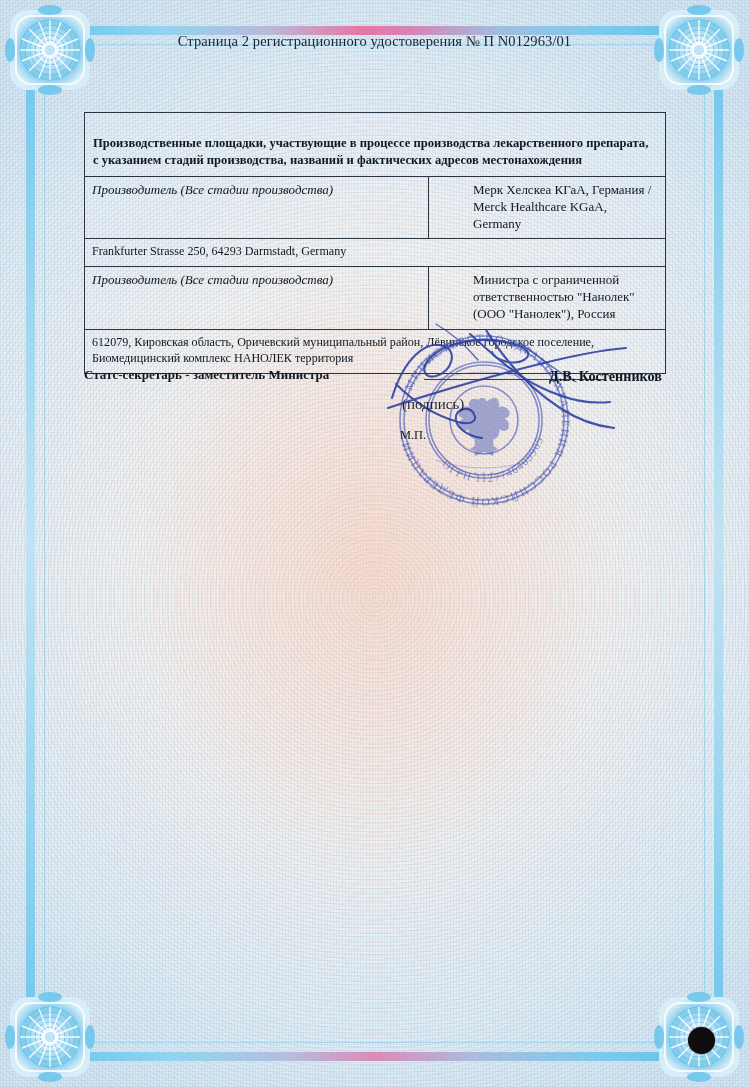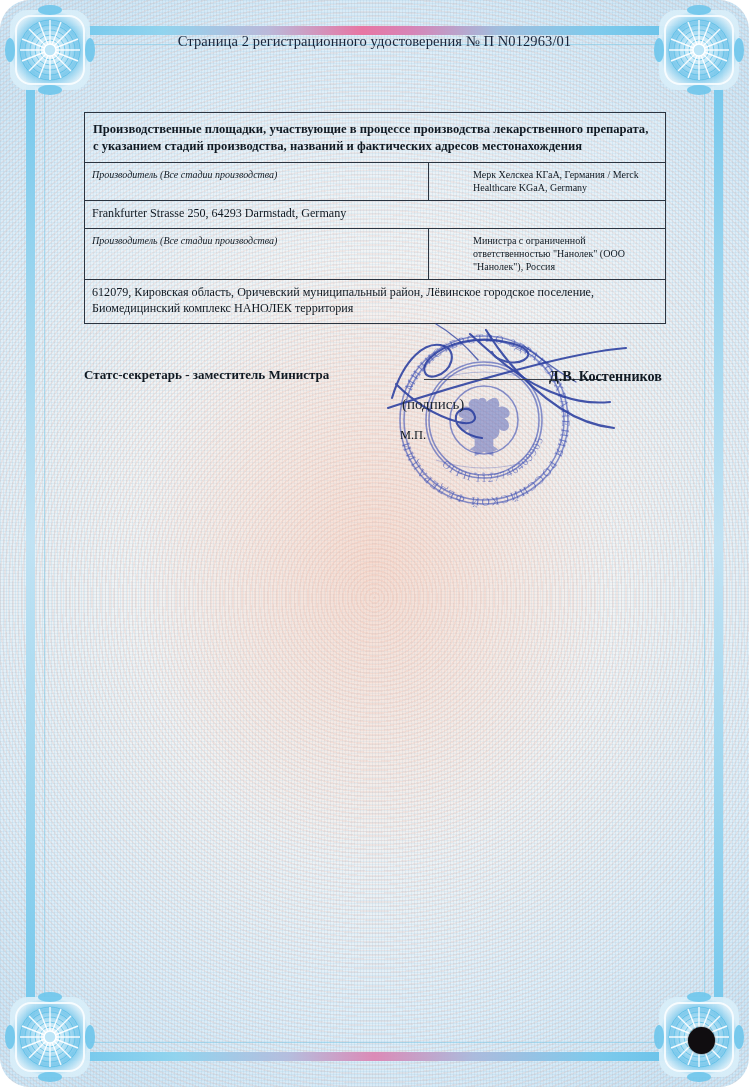--- a/index.html
+++ b/index.html
@@ -13,21 +13,20 @@
     background:
       
       repeating-radial-gradient(circle at 50% 55%, rgba(226,150,130,0.13) 0 1.6px, rgba(255,255,255,0) 1.6px 4.4px),
       radial-gradient(ellipse 330px 420px at 50% 52%, rgba(241,198,181,0.55) 0%, rgba(244,214,201,0.34) 42%, rgba(236,236,240,0.10) 72%, rgba(226,239,247,0.0) 100%),
       
       repeating-linear-gradient(90deg, rgba(150,190,215,0.20) 0 1px, rgba(255,255,255,0) 1px 3px),
       repeating-linear-gradient(0deg, rgba(150,190,215,0.16) 0 1px, rgba(255,255,255,0) 1px 3px),
       
       radial-gradient(ellipse 560px 620px at 50% 50%, #fdf6f2 0%, #f2f3f3 45%, #dfeef8 78%, #cfe6f5 100%),
       #dfeff8;
-    border-radius: 30px;
   }
   
   .edge{position:absolute;background:transparent;}
   .edge-top{left:64px;right:64px;top:26px;height:9px;
     background:linear-gradient(90deg,#6ec6ec 0%,#8ed3ee 16%,#b9b6d8 33%,#e8709f 48%,#d77fb4 56%,#9ebcdd 70%,#79c9ec 86%,#62c0e9 100%);
     opacity:.95;}
   .edge-bottom{left:64px;right:64px;bottom:26px;height:9px;
     background:linear-gradient(90deg,#6ec6ec 0%,#8ed3ee 18%,#b3bcdd 36%,#dc86b4 50%,#a9b9dc 66%,#79c9ec 86%,#62c0e9 100%);
     opacity:.95;}
   .edge-left{top:64px;bottom:64px;left:26px;width:9px;
@@ -47,22 +46,22 @@
   .punch-hole{position:absolute;right:34px;bottom:33px;width:27px;height:27px;
     border-radius:50%;background:#100d10;box-shadow:0 0 2px rgba(0,0,0,.6);}
   
   .page-header{position:absolute;left:0;right:0;top:33px;text-align:center;
     font-size:14.5px;color:#18243a;letter-spacing:.1px;}
   
   .tbl{position:absolute;left:84px;top:112px;width:582px;
     border:1.1px solid #2b3440;border-collapse:collapse;
     background:rgba(255,255,255,0.10);}
   .tbl td{border:1.1px solid #2b3440;padding:5px 7px 6px 7px;
-    font-size:10px;color:#101922;vertical-align:top;line-height:1.30;}
-  .tbl td.head{font-weight:bold;font-size:12.6px;line-height:1.34;padding:8px 8px 7px 8px;}
+    font-size:13px;color:#101922;vertical-align:top;line-height:1.30;}
+  .tbl td.head{font-weight:bold;font-size:12.6px;line-height:1.34;padding:22px 8px 7px 8px;}
   .tbl td.lbl{font-style:italic;width:329px;}
   .tbl td.val{font-style:normal;padding-left:44px;}
   .tbl td.addr{font-size:12.1px;line-height:1.32;margin-left:38px;}
   
   .sig{position:absolute;left:84px;top:366px;width:582px;height:120px;}
   .sig-title{position:absolute;left:0;top:0;width:250px;
     font-weight:bold;font-size:13px;line-height:1.42;color:#101922;}
   .sig-line{position:absolute;left:340px;top:13px;width:180px;height:0;
     border-top:1.1px solid #3a3f47;}
   .sig-name{position:absolute;right:4px;top:2px;font-weight:bold;font-size:14.2px;color:#101922;}

